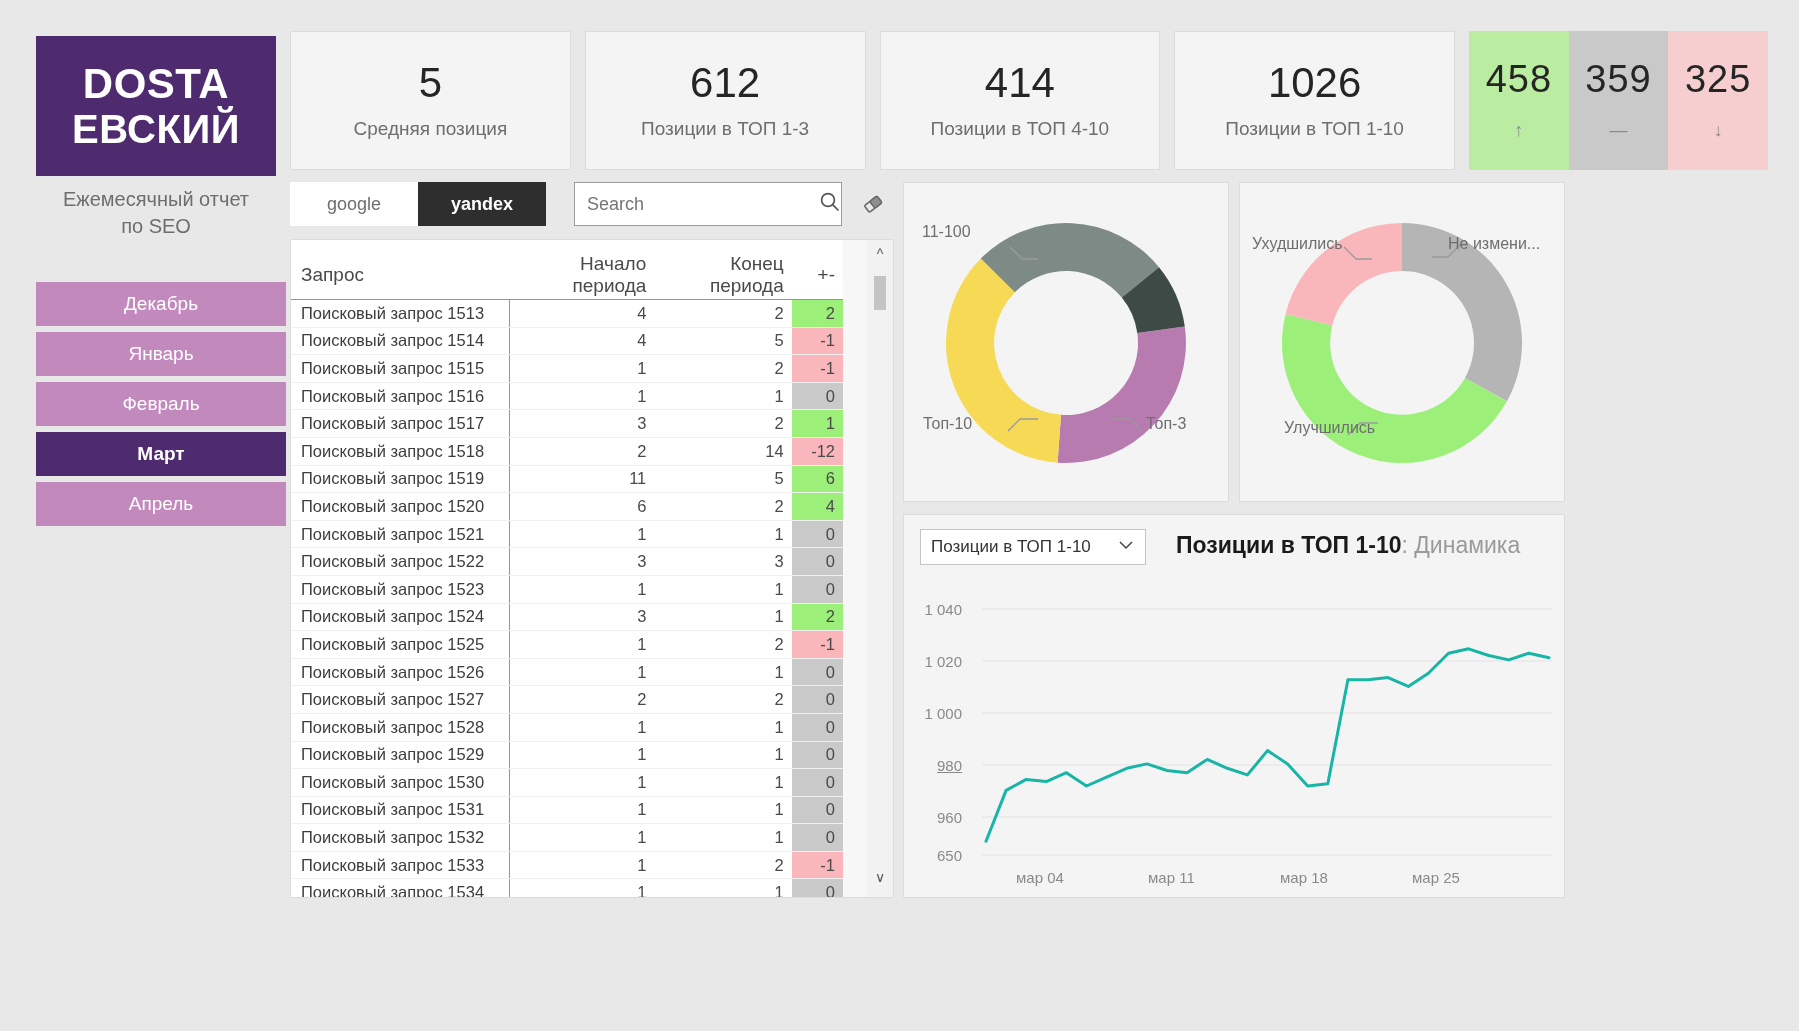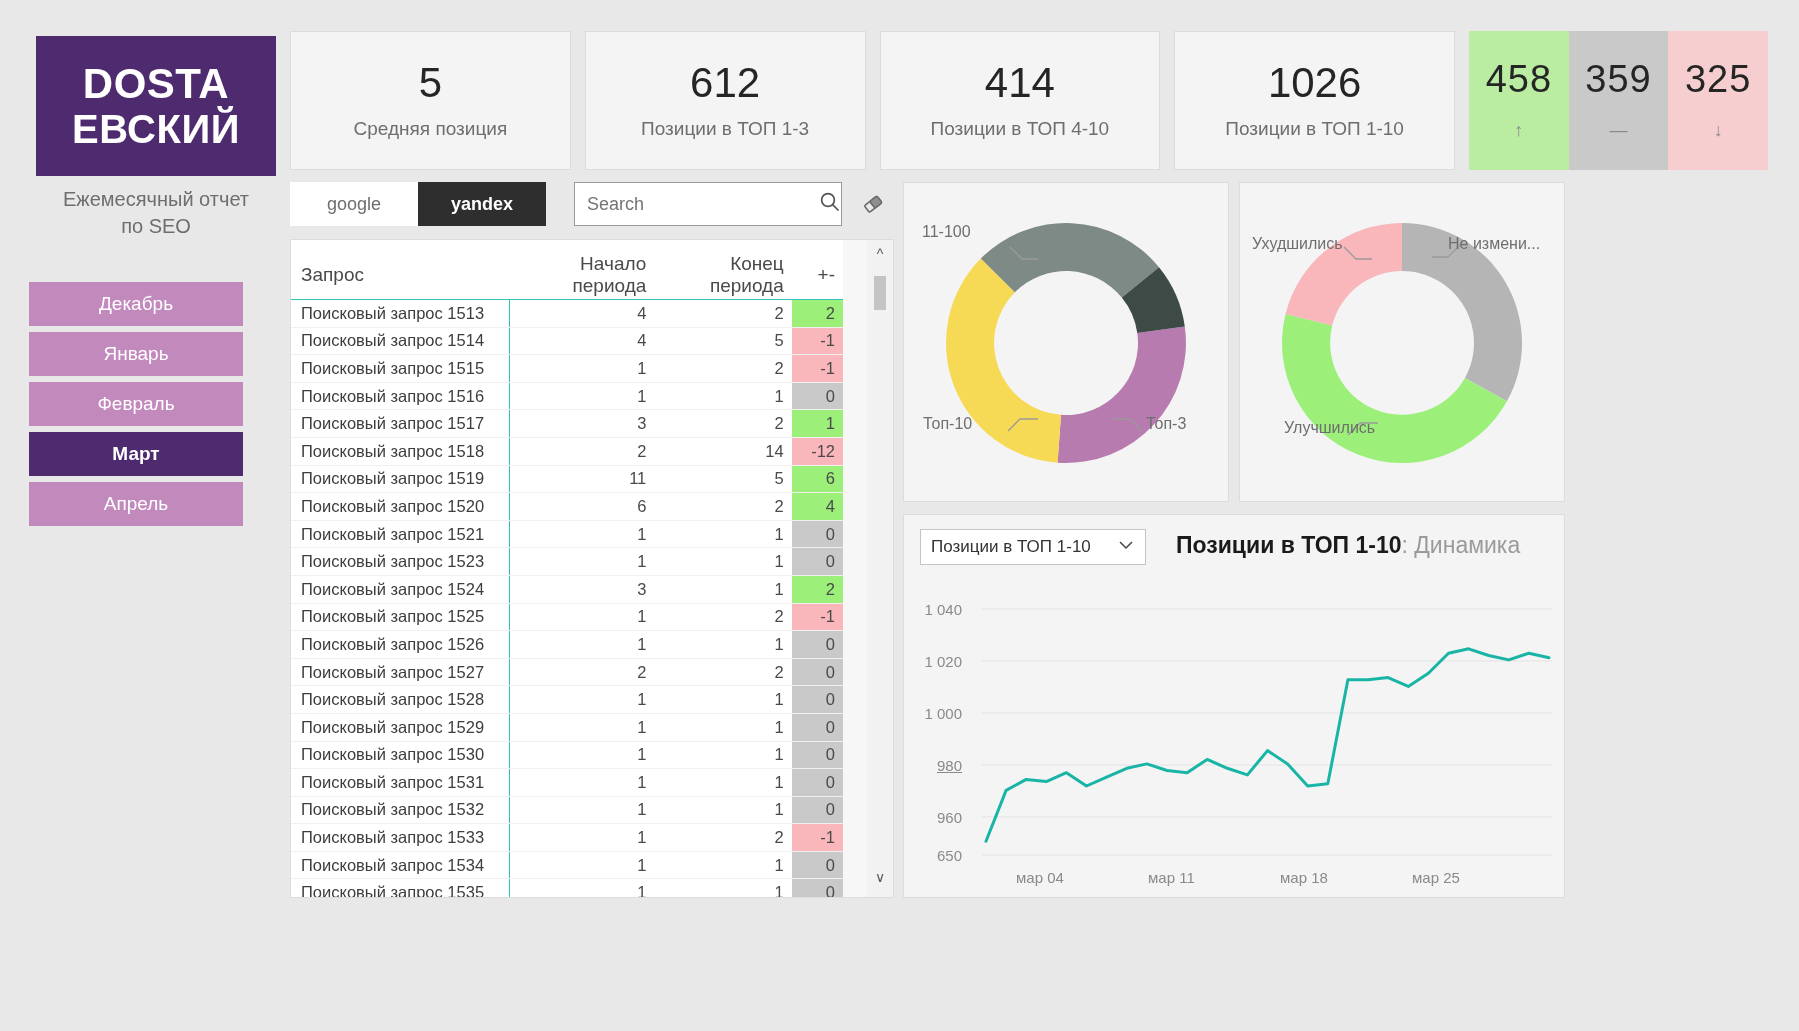--- a/index.html
+++ b/index.html
@@ -25,21 +25,21 @@
   .logo-l1, .logo-l2 {
     color: #ffffff; font-weight: 700; letter-spacing: 0.5px;
     font-family: "Liberation Sans", sans-serif; line-height: 1;
   }
   .logo-l1 { font-size: 42px; }
   .logo-l2 { font-size: 40px; margin-top: 4px; }
   .sidebar-subtitle {
     position: absolute; left: 20px; top: 186px; width: 272px;
     text-align: center; color: #6e6e6e; font-size: 20px; line-height: 1.35;
   }
-  .month-list { position: absolute; left: 29px; top: 282px; width: 214px; }
+  .month-list { position: absolute; left: 36px; top: 282px; width: 250px; }
   .month-btn {
     height: 44px; margin-bottom: 6px;
     background: #c289bd; color: #ffffff;
     display: flex; align-items: center; justify-content: center;
     font-size: 19px; cursor: pointer;
   }
   .month-btn.active { background: #4e2a6e; font-weight: 600; }
 
   
   .kpi-row {
@@ -300,20 +300,26 @@
               <td>2</td>
               <td class="delta pos">4</td>
             </tr>
             <tr>
               <td class="q-col">Поисковый запрос 1521</td>
               <td>1</td>
               <td>1</td>
               <td class="delta zero">0</td>
             </tr>
             <tr>
+              <td class="q-col">Поисковый запрос 1522</td>
+              <td>3</td>
+              <td>3</td>
+              <td class="delta zero">0</td>
+            </tr>
+            <tr>
               <td class="q-col">Поисковый запрос 1523</td>
               <td>1</td>
               <td>1</td>
               <td class="delta zero">0</td>
             </tr>
             <tr>
               <td class="q-col">Поисковый запрос 1524</td>
               <td>3</td>
               <td>1</td>
               <td class="delta pos">2</td>

